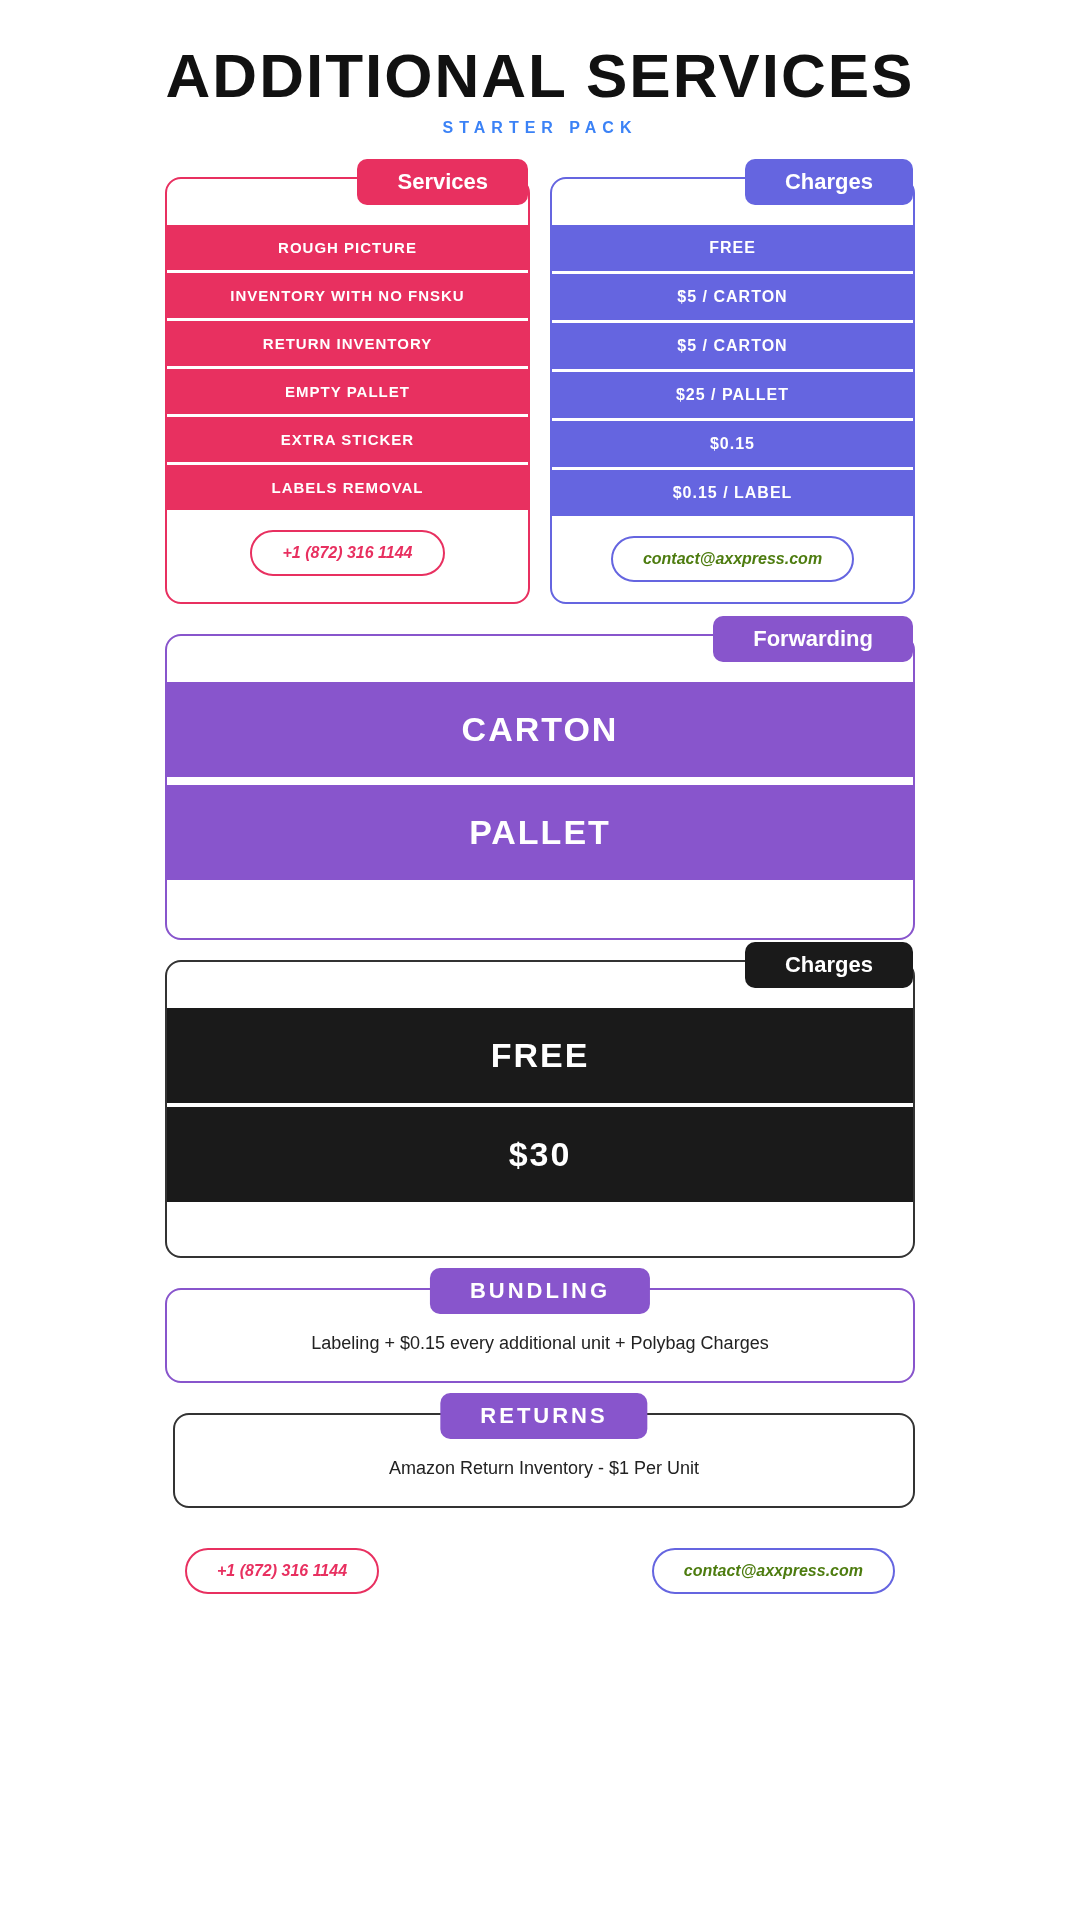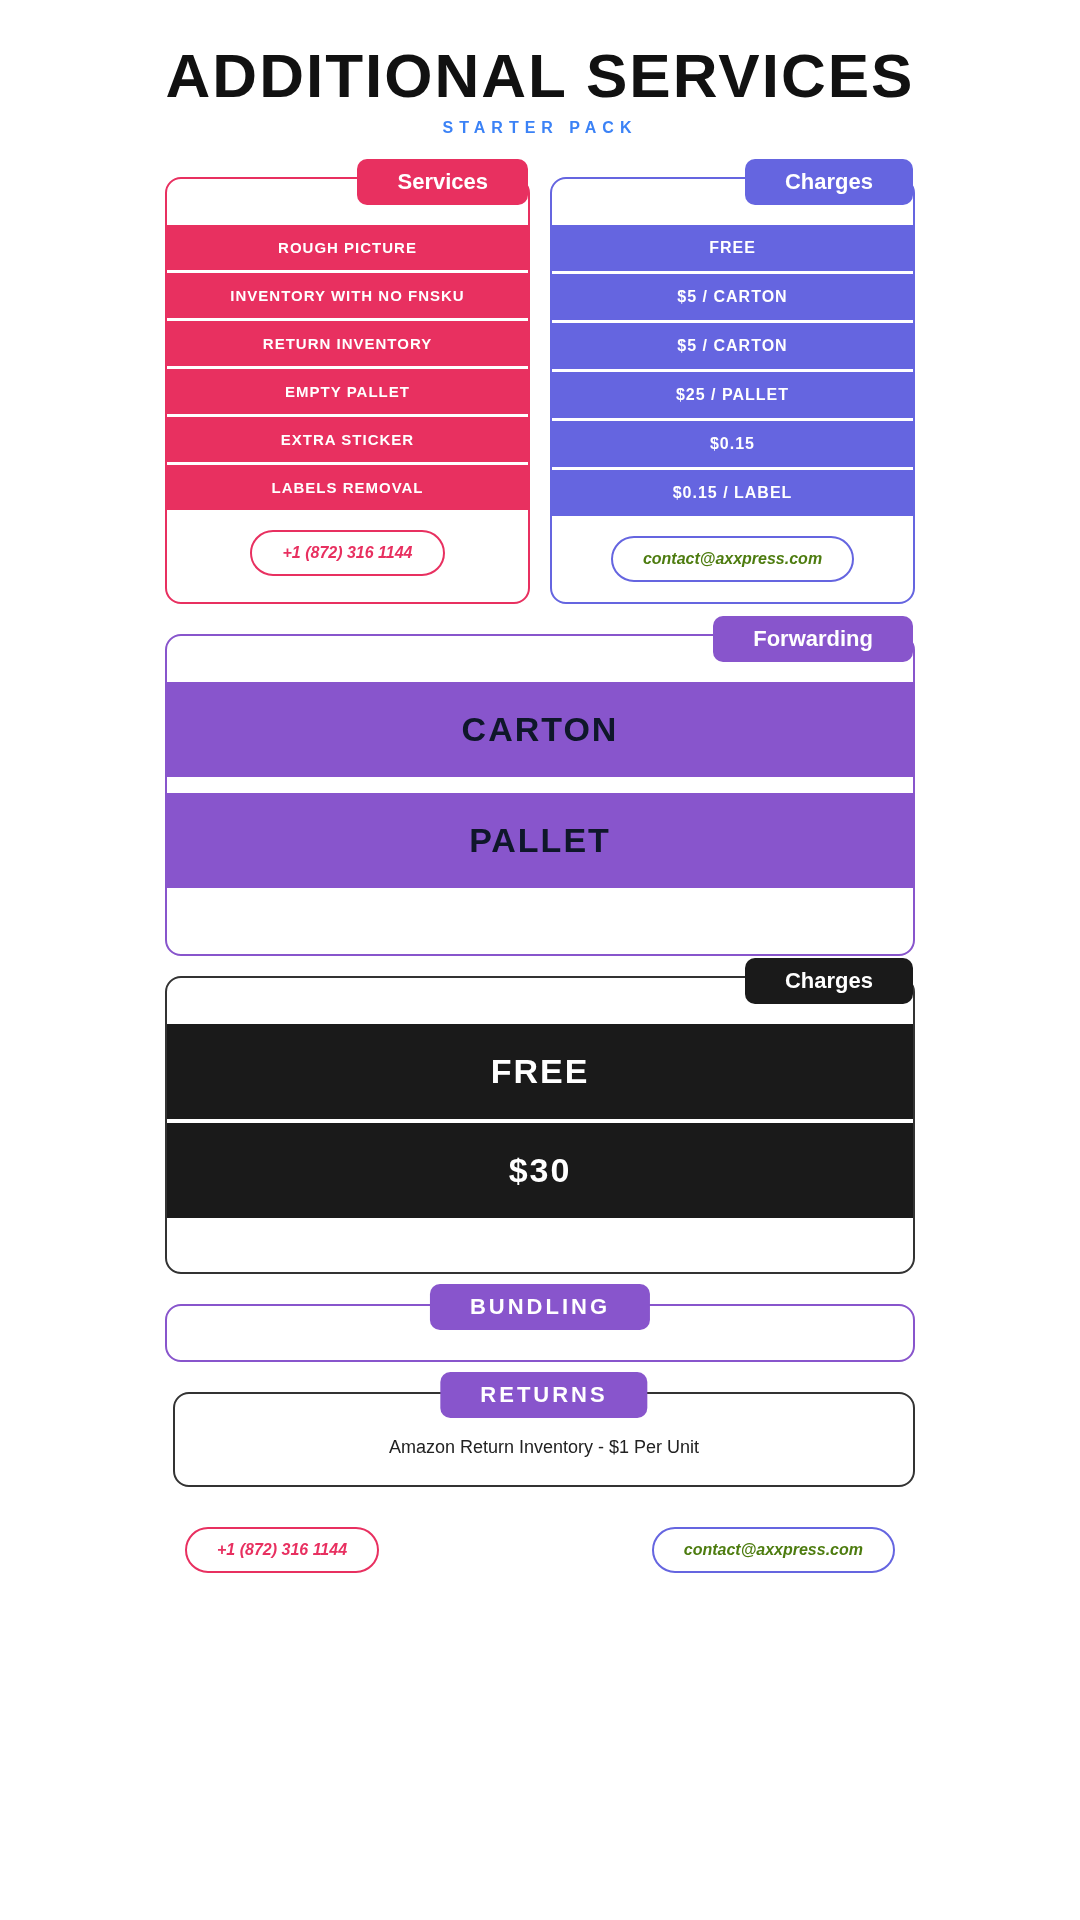--- a/index.html
+++ b/index.html
@@ -136,26 +136,26 @@
     .card-forwarding {
       border-color: #8855cc;
     }
 
     .card-charges-dark {
       border-color: #333;
     }
 
     .forwarding-row {
       background: #8855cc;
-      color: #0f172a;
+      color: #ffffff;
       font-weight: 900;
       font-size: 34px;
       text-align: center;
       padding: 28px 8px;
-      margin: 0 0 16px 0;
+      margin: 0 0 8px 0;
       letter-spacing: 2px;
     }
 
     .dark-row {
       background: #1a1a1a;
       color: #fff;
       font-weight: 900;
       font-size: 34px;
       text-align: center;
       padding: 28px 8px;
@@ -267,20 +267,21 @@
       <span class="card-header-label header-dark">Charges</span>
     </div>
     <div class="dark-row">FREE</div>
     <div class="dark-row">$30</div>
     <div class="mid-spacer"></div>
   </div>
 </div>
 
 <div class="section-block">
   <span class="section-block-header header-medium-purple">BUNDLING</span>
+  <p class="section-block-text">Labeling + $0.15 every additional unit  + Polybag Charges</p>
 </div>
 
 <div class="section-block section-block-dark">
   <span class="section-block-header header-medium-purple">RETURNS</span>
   <p class="section-block-text">Amazon Return Inventory - $1 Per Unit</p>
 </div>
 
 <div class="footer">
   <span class="contact-btn contact-btn-red">+1 (872) 316 1144</span>
   <span class="contact-btn contact-btn-purple">contact@axxpress.com</span>

